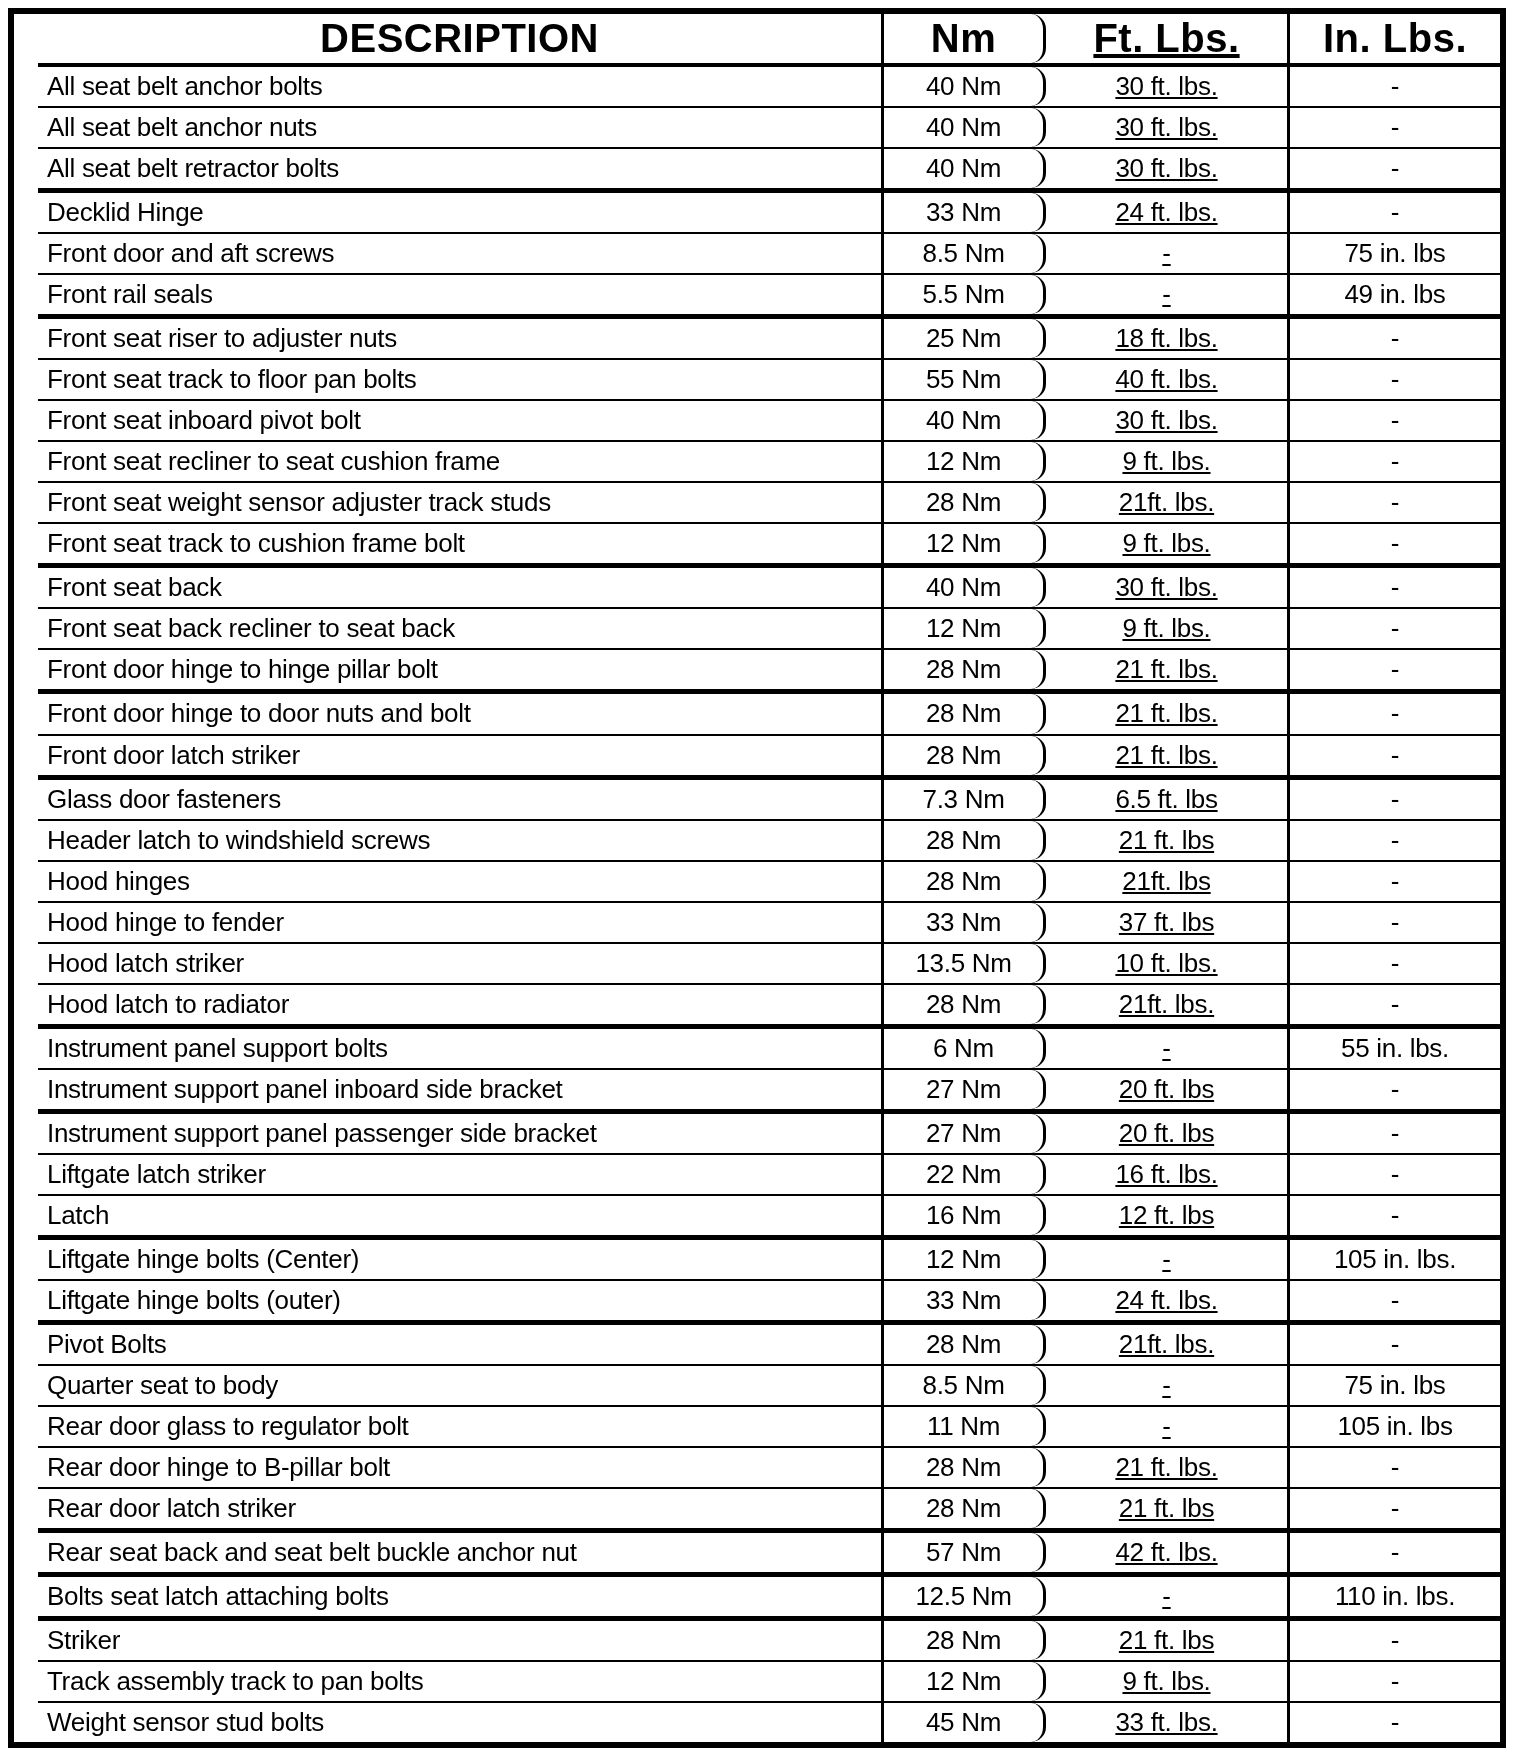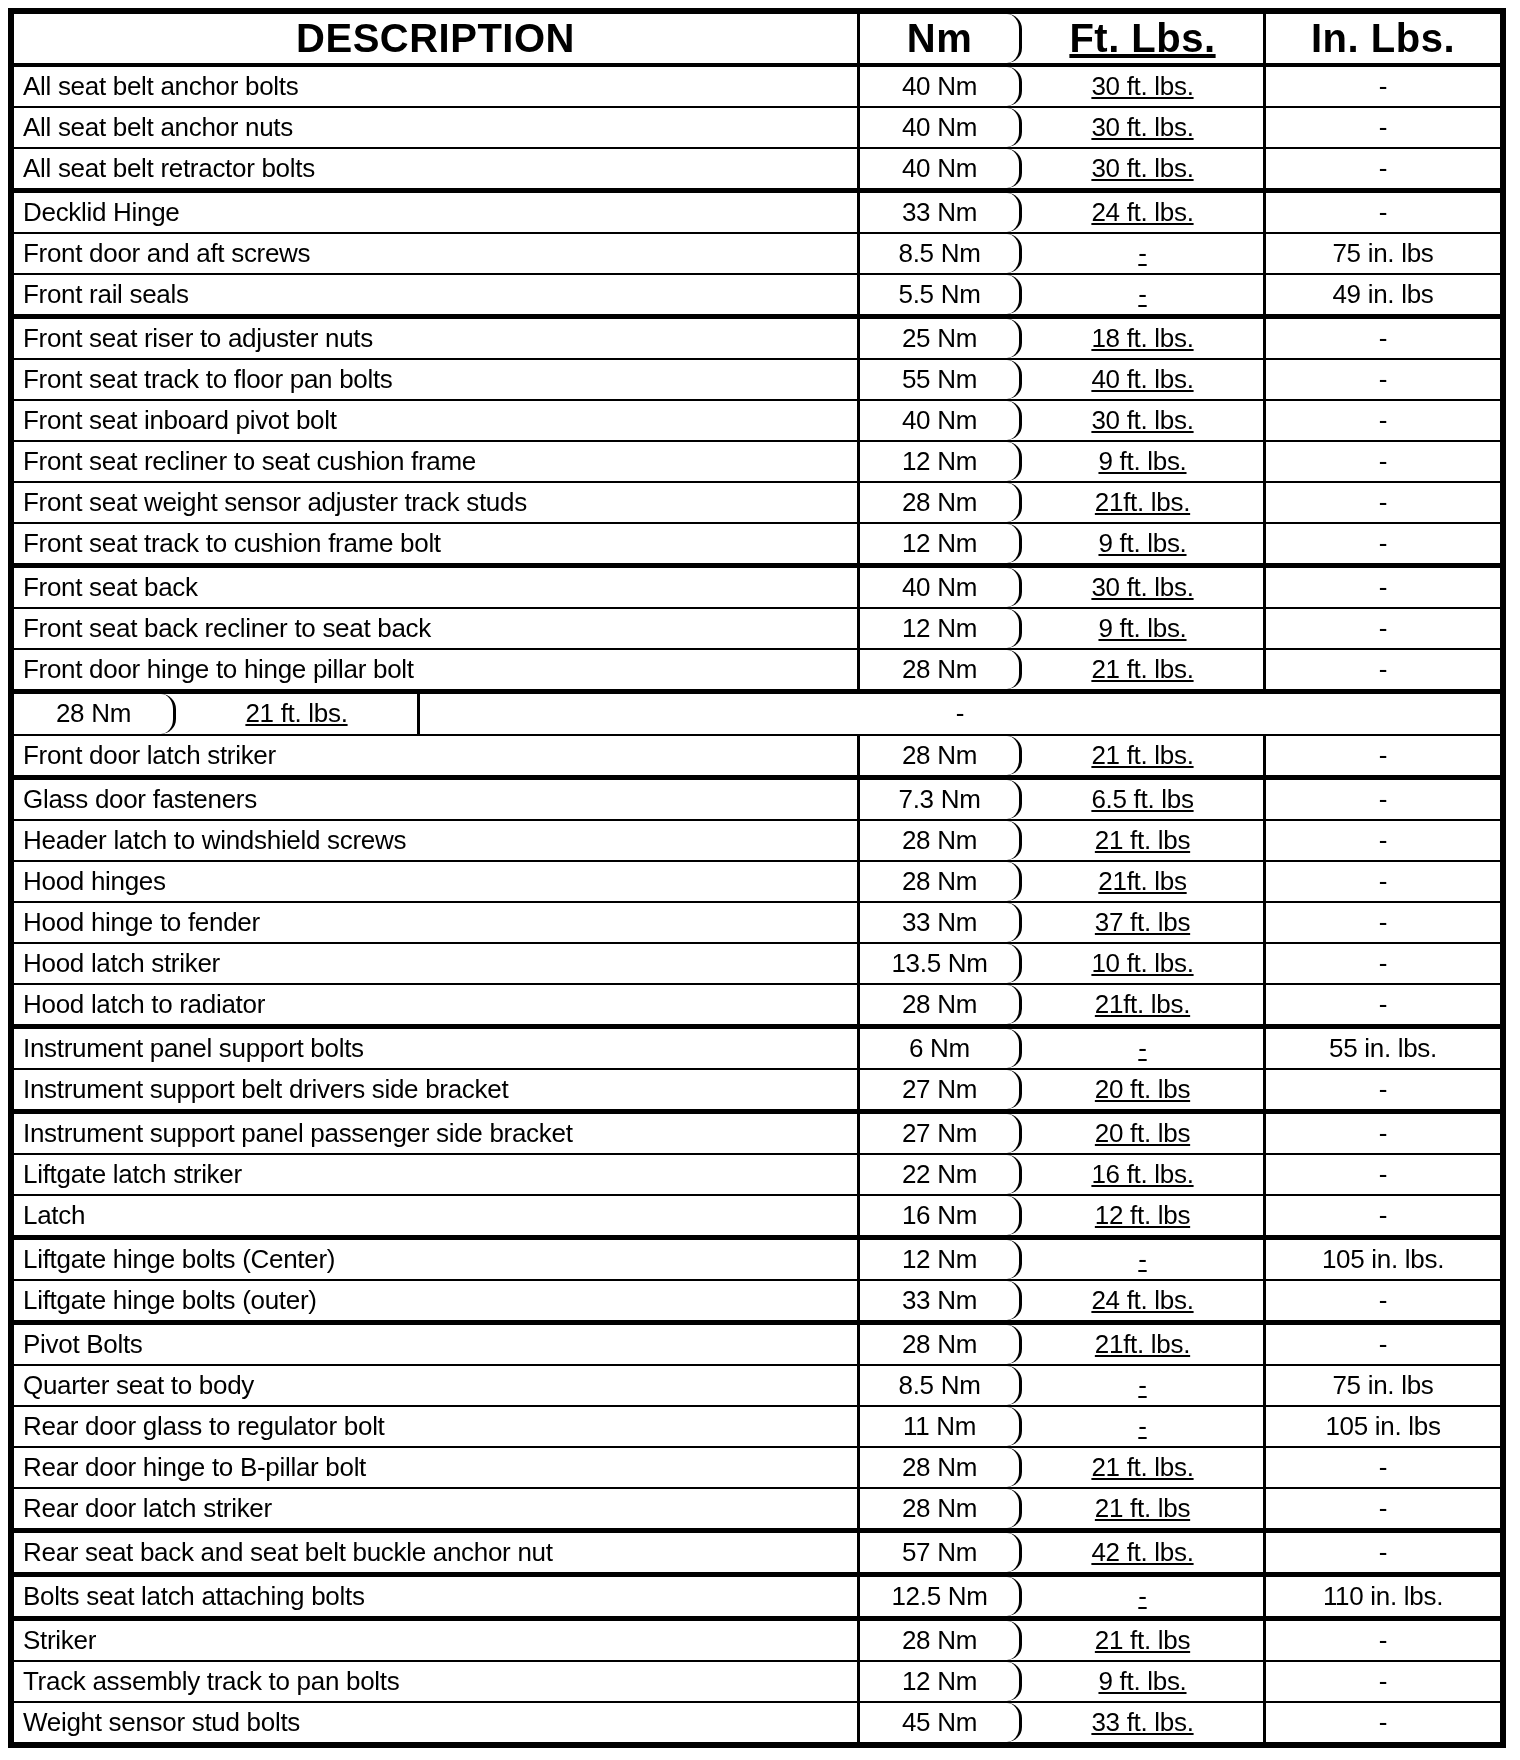--- a/index.html
+++ b/index.html
@@ -19,20 +19,21 @@
     position: absolute;
     left: 8px;
     top: 8px;
     width: 1498px;
     height: 1740px;
     border: 6px solid #000000;
     box-sizing: border-box;
     display: flex;
     flex-direction: column;
     background: #ffffff;
+    padding-left: 24px;
   }
   .header-row {
     display: flex;
     flex: 0 0 49px;
     border-bottom: 4px solid #000000;
     align-items: stretch;
   }
   .rows {
     display: flex;
     flex-direction: column;
@@ -188,20 +189,21 @@
           <div class="cell col-ft">9 ft. lbs.</div>
           <div class="cell col-in">-</div>
         </div>
         <div class="body-row thick">
           <div class="cell col-desc">Front door hinge to hinge pillar bolt</div>
           <div class="cell col-nm">28 Nm</div>
           <div class="cell col-ft">21 ft. lbs.</div>
           <div class="cell col-in">-</div>
         </div>
         <div class="body-row">
+          <div class="cell col-desc">Front door hinge to door nuts and bolt</div>
           <div class="cell col-nm">28 Nm</div>
           <div class="cell col-ft">21 ft. lbs.</div>
           <div class="cell col-in">-</div>
         </div>
         <div class="body-row thick">
           <div class="cell col-desc">Front door latch striker</div>
           <div class="cell col-nm">28 Nm</div>
           <div class="cell col-ft">21 ft. lbs.</div>
           <div class="cell col-in">-</div>
         </div>
@@ -241,21 +243,21 @@
           <div class="cell col-ft">21ft. lbs.</div>
           <div class="cell col-in">-</div>
         </div>
         <div class="body-row">
           <div class="cell col-desc">Instrument panel support bolts</div>
           <div class="cell col-nm">6 Nm</div>
           <div class="cell col-ft">-</div>
           <div class="cell col-in">55 in. lbs.</div>
         </div>
         <div class="body-row thick">
-          <div class="cell col-desc">Instrument support belt drivers side bracket</div>
+          <div class="cell col-desc">Instrument support panel inboard side bracket</div>
           <div class="cell col-nm">27 Nm</div>
           <div class="cell col-ft">20 ft. lbs</div>
           <div class="cell col-in">-</div>
         </div>
         <div class="body-row">
           <div class="cell col-desc">Instrument support panel passenger side bracket</div>
           <div class="cell col-nm">27 Nm</div>
           <div class="cell col-ft">20 ft. lbs</div>
           <div class="cell col-in">-</div>
         </div>

